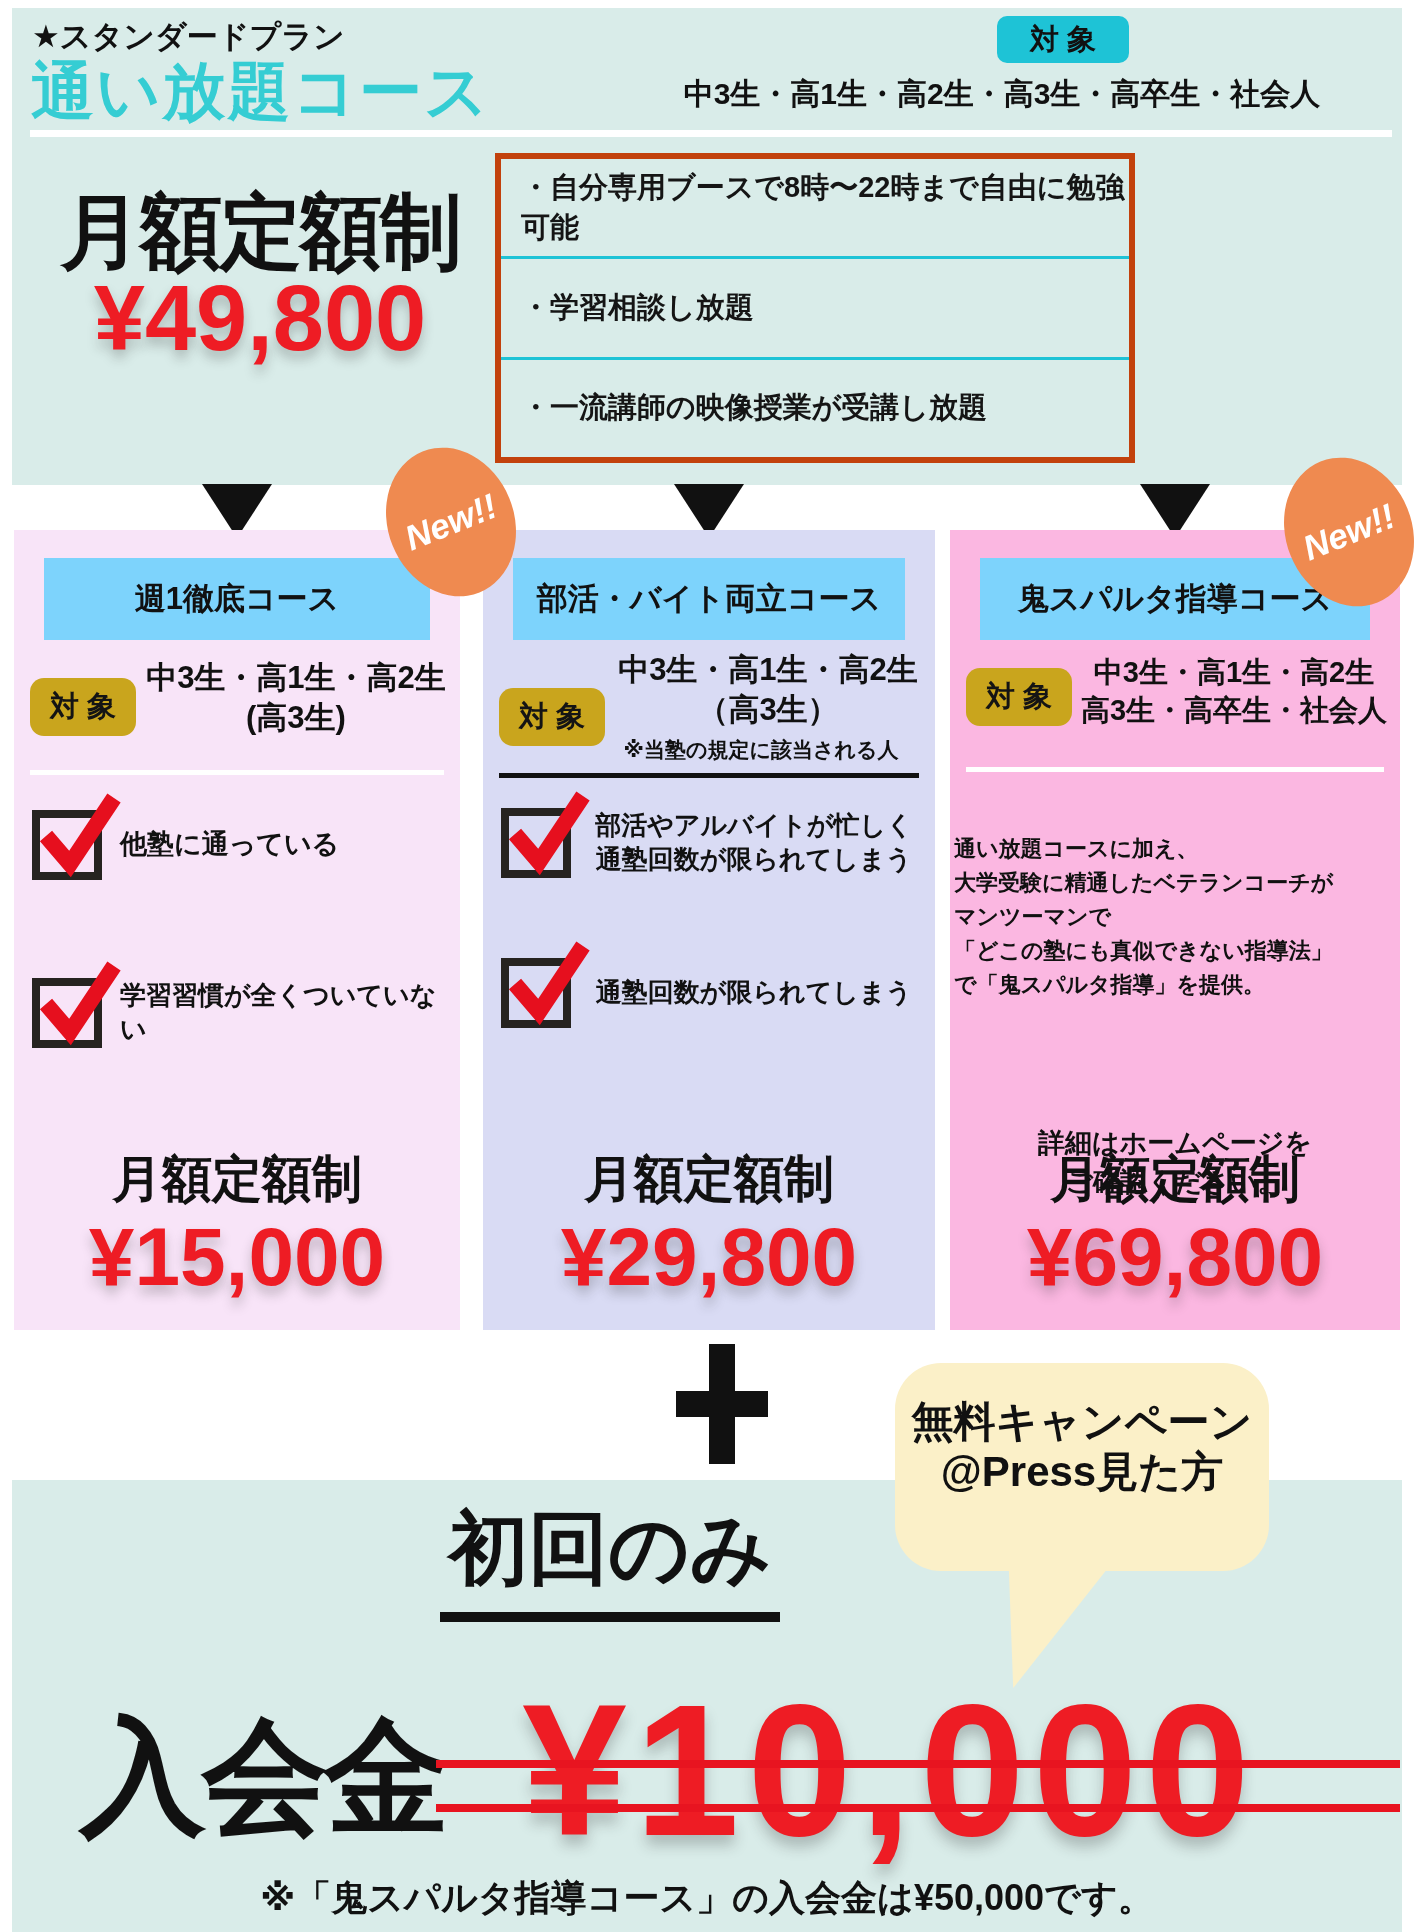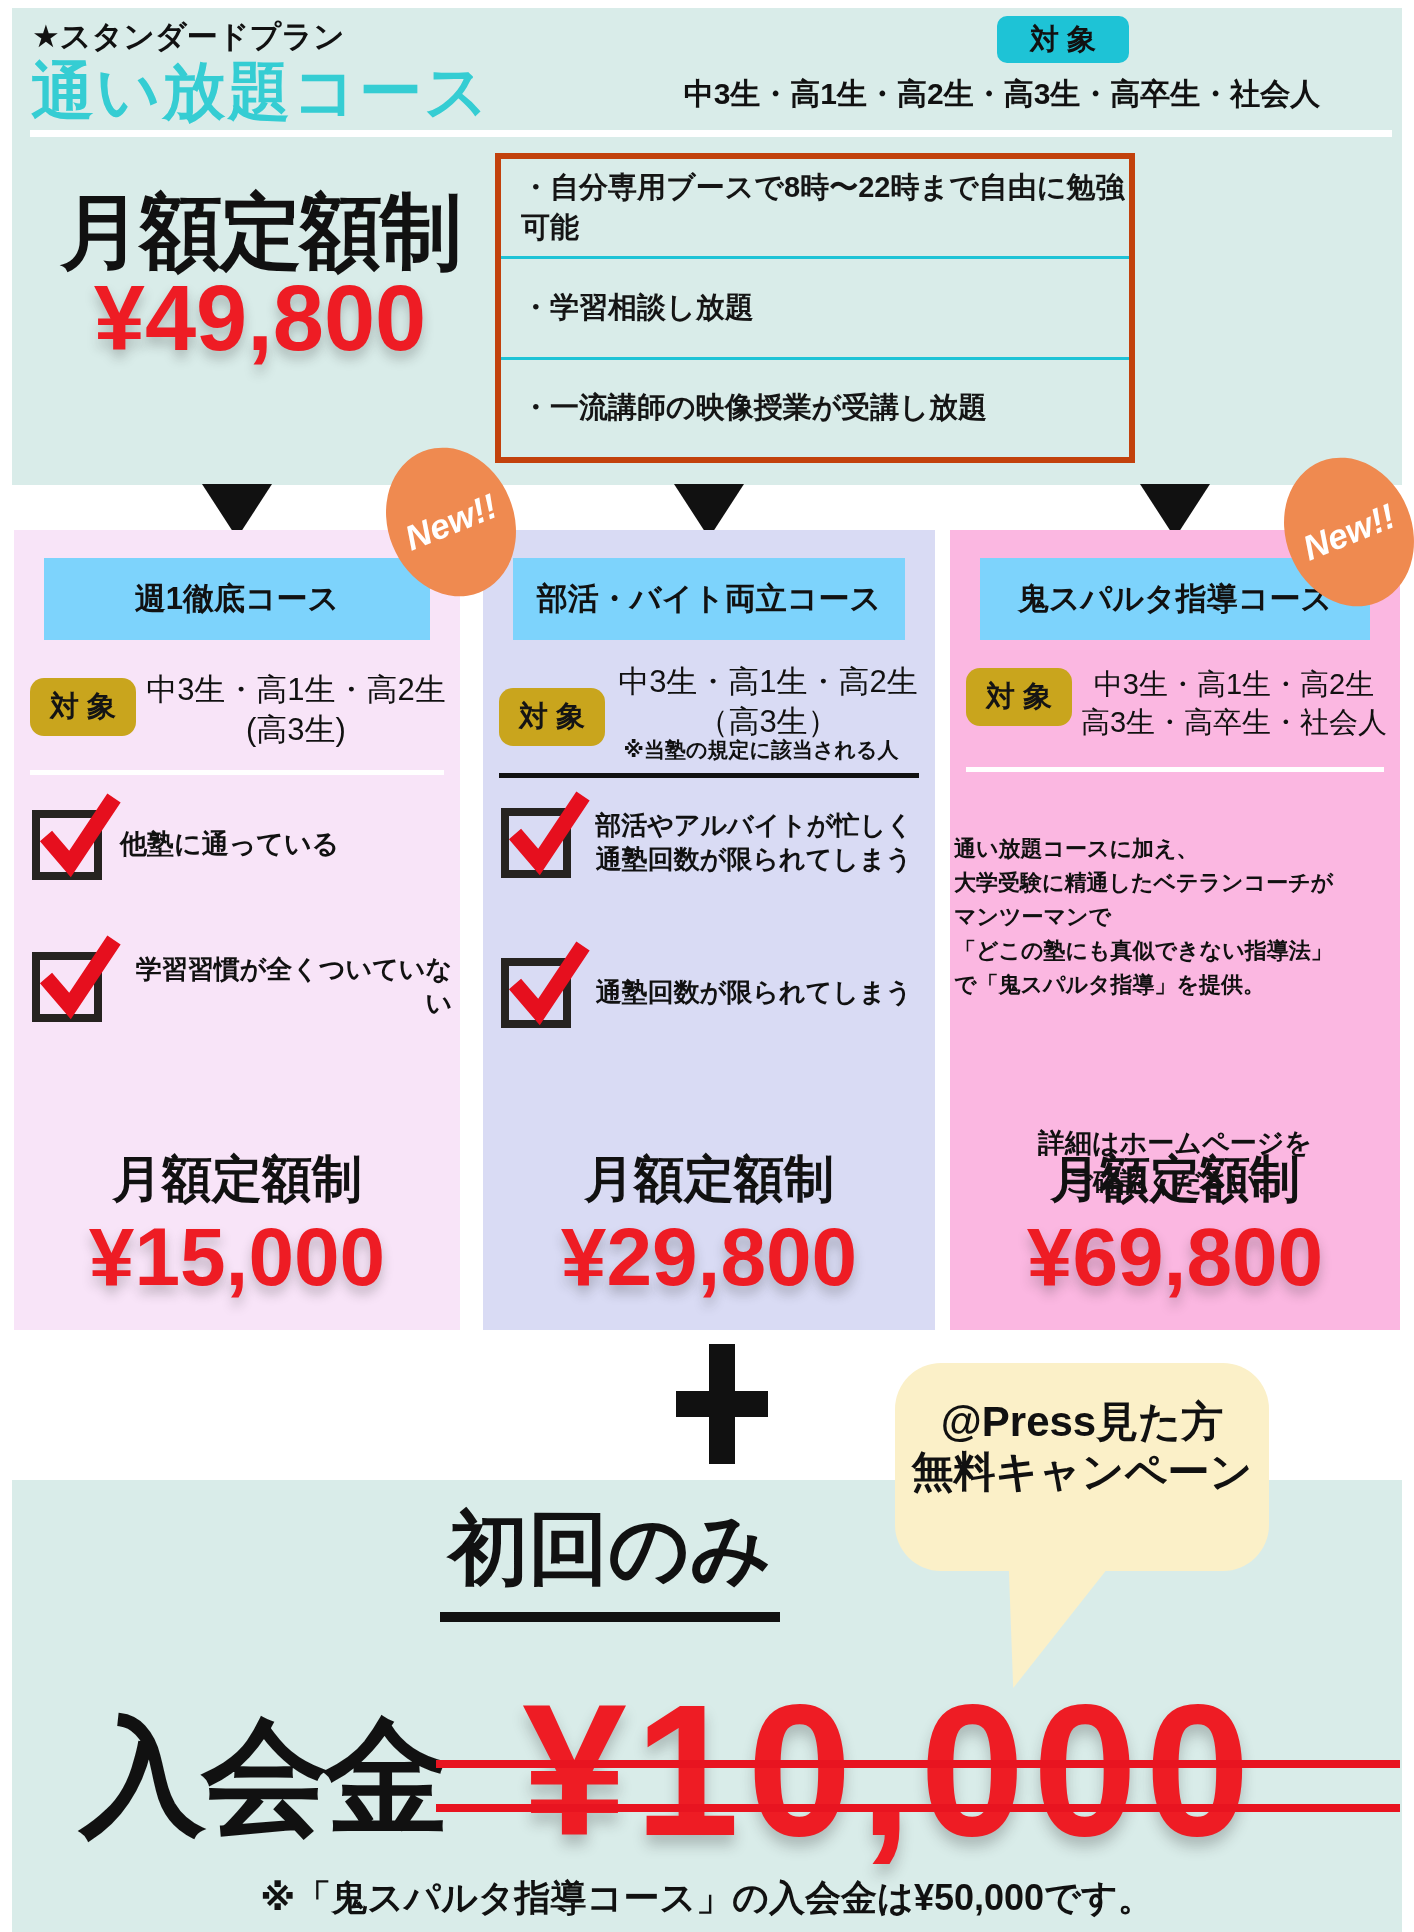--- a/index.html
+++ b/index.html
@@ -34,30 +34,30 @@
   
   .col{position:absolute;top:530px;height:800px;}
   .col1{left:14px;width:446px;background:#f8e4f8;}
   .col2{left:483px;width:452px;background:#d9dbf4;}
   .col3{left:950px;width:450px;background:#fbb7e1;}
   .col-header{position:absolute;left:30px;right:30px;top:28px;height:82px;background:#7dd3fc;
     display:flex;align-items:center;justify-content:center;font-size:31px;font-weight:800;}
   .target-badge-sm{position:absolute;left:16px;width:106px;height:58px;background:#c9a51d;border-radius:14px;
     display:flex;align-items:center;justify-content:center;font-size:29px;font-weight:800;color:#141414;}
   .col1 .target-badge-sm{top:148px;} .col2 .target-badge-sm{top:158px;} .col3 .target-badge-sm{top:138px;}
-  .audience{position:absolute;left:124px;right:6px;text-align:center;font-weight:400;line-height:1.3;font-size:31px;margin-top:12px;}
+  .audience{position:absolute;left:124px;right:6px;text-align:center;font-weight:700;line-height:1.3;font-size:31px;}
   .col1 .audience{top:128px;} .col2 .audience{top:120px;} .col3 .audience{top:124px;font-size:29px;}
   .audience span{display:block;}
   .col-note{position:absolute;left:110px;right:6px;top:206px;text-align:center;font-size:21px;font-weight:800;}
   .divider{position:absolute;left:16px;right:16px;height:5px;}
   .col1 .divider{top:240px;background:#ffffff;}
   .col2 .divider{top:243px;background:#111;}
   .col3 .divider{top:237px;background:#ffffff;}
   .check-row{position:absolute;left:18px;right:8px;display:flex;align-items:center;}
-  .col1 .check-a{top:280px;} .col1 .check-b{top:422px;text-align:right;}
+  .col1 .check-a{top:280px;} .col1 .check-b{top:448px;}
   .col2 .check-a{top:278px;} .col2 .check-b{top:428px;}
   .checkbox{position:relative;flex:none;width:54px;height:54px;border:8px solid #262320;box-sizing:content-box;}
   .checkbox svg{position:absolute;left:-6px;top:-32px;width:88px;height:88px;overflow:visible;}
   .check-label{margin-left:18px;font-weight:800;line-height:1.3;font-size:27px;}
   .col2 .check-label{flex:1;text-align:center;font-size:26px;margin-left:10px;}
   .col1 .check-b .check-label{font-size:26px;}
   .check-label span{display:block;}
   .description{position:absolute;left:4px;right:13px;top:302px;text-align:left;font-size:22px;font-weight:800;line-height:1.55;}
   .description span{display:block;}
   .details{position:absolute;left:4px;right:4px;top:594px;text-align:center;font-size:27px;font-weight:800;line-height:1.45;}
@@ -199,22 +199,22 @@
     </div>
     <div class="price-label">月額定額制</div>
     <div class="price">¥69,800</div>
   </section>
 
   <div class="plus-sign"></div>
 
   <section class="bottom-block"></section>
 
   <div class="bubble">
+    <span>無料キャンペーン</span>
     <span>@Press見た方</span>
-    <span>無料キャンペーン</span>
   </div>
   <div class="bubble-tail"></div>
 
   <div class="first-time">
     <span>初回のみ</span>
   </div>
 
   <div class="admission-label">入会金</div>
   <div class="old-price">¥10,000</div>
   <div class="strike-line strike-1"></div>

